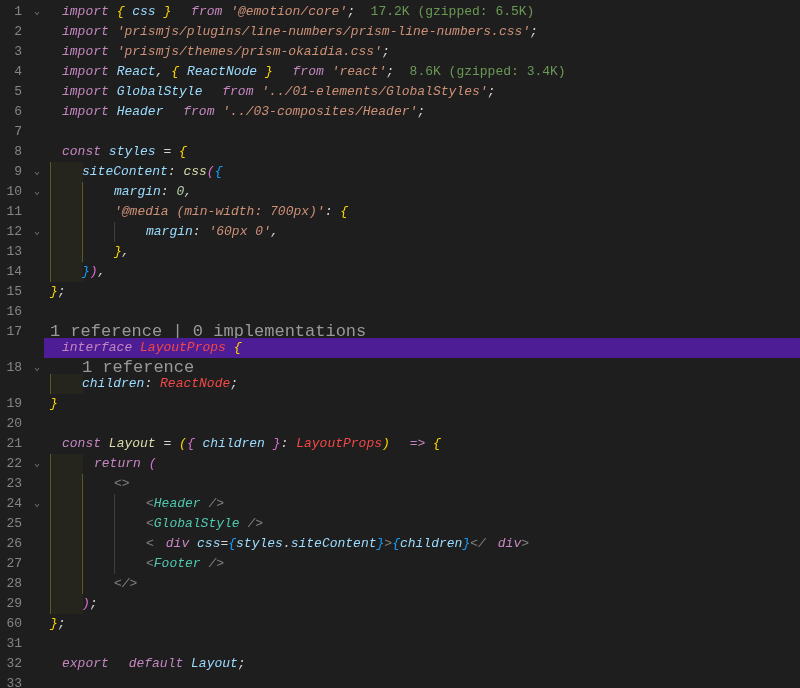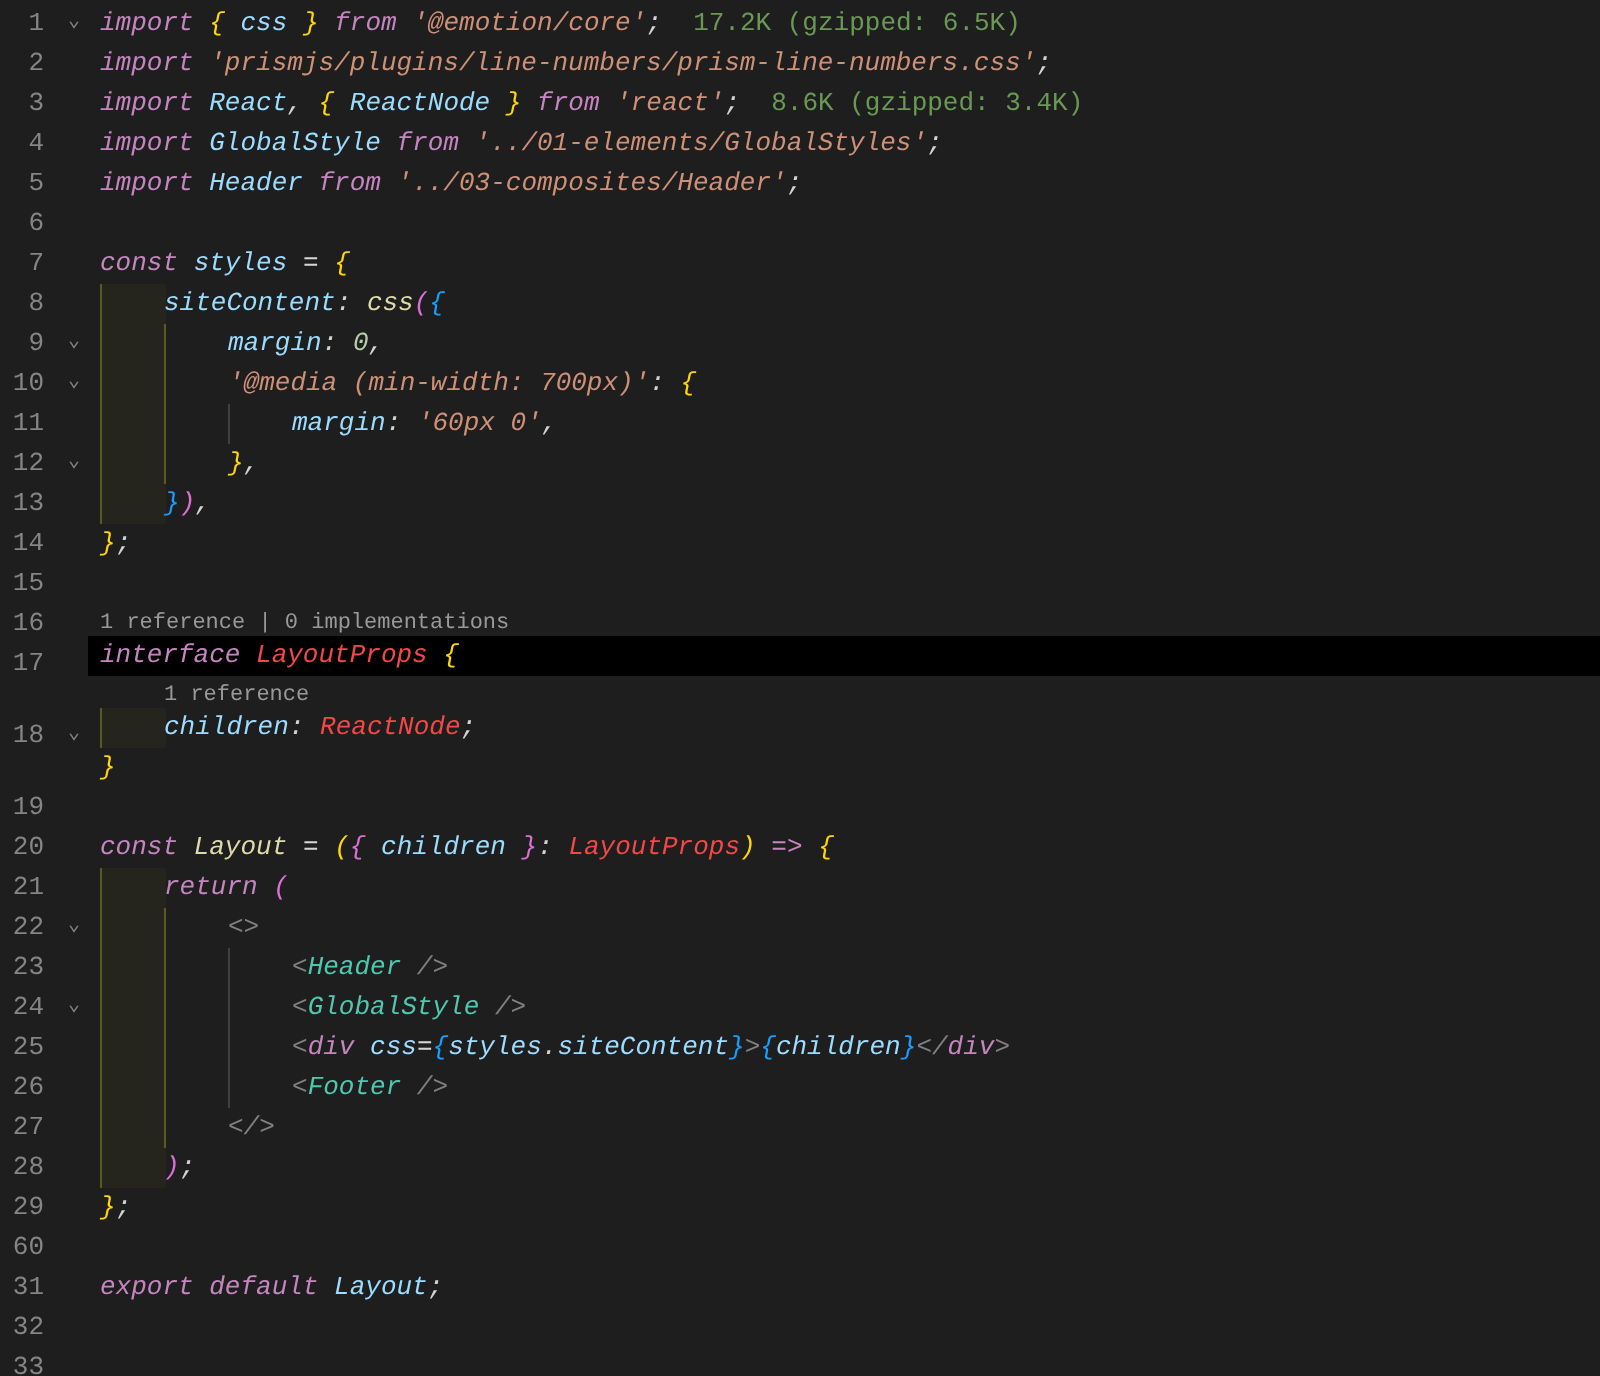--- a/index.html
+++ b/index.html
@@ -31,36 +31,36 @@
   flex-shrink: 0;
   padding-top: 2px;
 }
 .fold-col .f { height: 20px; color: #858585; font-size: 10px; text-align: center; cursor: pointer; font-style: normal; }
 .code {
   flex: 1;
   padding: 2px 0 0 6px;
   position: relative;
 }
 .line { height: 20px; white-space: pre; position: relative; }
-.line.hl { background: #000000; margin-left: -6px; padding-left: 6px; }
+.line.hl { background: #4c1d95; margin-left: -6px; padding-left: 6px; }
 .codelens {
   color: #999;
-  font-size: 11px;
+  font-size: 17px;
   height: 16px;
   padding-left: 0;
   font-style: normal;
 }
 .codelens2 { padding-left: 32px; }
 .ind { display:inline-block; width: 32px; height: 20px; vertical-align: top; position: relative; }
 .ind::before { content:''; position:absolute; left:0; top:0; bottom:0; border-left:1px solid #404040; }
 .ind.y::before { border-left-color: #5a5a1e; background: rgba(90,90,30,0.12); width:100%; }
 .ind.y2::before { border-left-color: #5a5a1e; }
 
 
-.kw { color: #c586c0; }
+.kw { color: #c586c0; margin-left: 12px; }
 .id { color: #9cdcfe; }
 .fn { color: #dcdcaa; }
 .str { color: #ce9178; font-style: italic; }
 .punc { color: #d4d4d4; }
 .op { color: #d4d4d4; }
 .brace1 { color: #ffd700; }
 .brace2 { color: #da70d6; }
 .brace3 { color: #179fff; }
 .num { color: #b5cea8; }
 .red { color: #f44747; }
@@ -146,20 +146,21 @@
       <div class="f"></div>
       <div class="f"></div>
       <div class="f"></div>
       <div class="f"></div>
       <div class="f"></div>
   </div>
 
   <div class="code">
     <div class="line"><span class="kw">import</span> <span class="brace1">{</span> <span class="id">css</span> <span class="brace1">}</span> <span class="kw">from</span> <span class="str">'@emotion/core'</span><span class="punc">;</span>  <span class="hint">17.2K (gzipped: 6.5K)</span></div>
     <div class="line"><span class="kw">import</span> <span class="str">'prismjs/plugins/line-numbers/prism-line-numbers.css'</span><span class="punc">;</span></div>
+    <div class="line"><span class="kw">import</span> <span class="str">'prismjs/themes/prism-okaidia.css'</span><span class="punc">;</span></div>
     <div class="line"><span class="kw">import</span> <span class="id">React</span><span class="punc">,</span> <span class="brace1">{</span> <span class="id">ReactNode</span> <span class="brace1">}</span> <span class="kw">from</span> <span class="str">'react'</span><span class="punc">;</span>  <span class="hint">8.6K (gzipped: 3.4K)</span></div>
     <div class="line"><span class="kw">import</span> <span class="id">GlobalStyle</span> <span class="kw">from</span> <span class="str">'../01-elements/GlobalStyles'</span><span class="punc">;</span></div>
     <div class="line"><span class="kw">import</span> <span class="id">Header</span> <span class="kw">from</span> <span class="str">'../03-composites/Header'</span><span class="punc">;</span></div>
     <div class="line"></div>
     <div class="line"><span class="kw">const</span> <span class="id">styles</span> <span class="op">=</span> <span class="brace1">{</span></div>
     <div class="line"><span class="ind y"></span><span class="prop">siteContent</span><span class="punc">:</span> <span class="fn">css</span><span class="brace2">(</span><span class="brace3">{</span></div>
     <div class="line"><span class="ind y"></span><span class="ind y2"></span><span class="prop">margin</span><span class="punc">:</span> <span class="num">0</span><span class="punc">,</span></div>
     <div class="line"><span class="ind y"></span><span class="ind y2"></span><span class="str">'@media (min-width: 700px)'</span><span class="punc">:</span> <span class="brace1">{</span></div>
     <div class="line"><span class="ind y"></span><span class="ind y2"></span><span class="ind"></span><span class="prop">margin</span><span class="punc">:</span> <span class="str">'60px 0'</span><span class="punc">,</span></div>
     <div class="line"><span class="ind y"></span><span class="ind y2"></span><span class="brace1">}</span><span class="punc">,</span></div>

